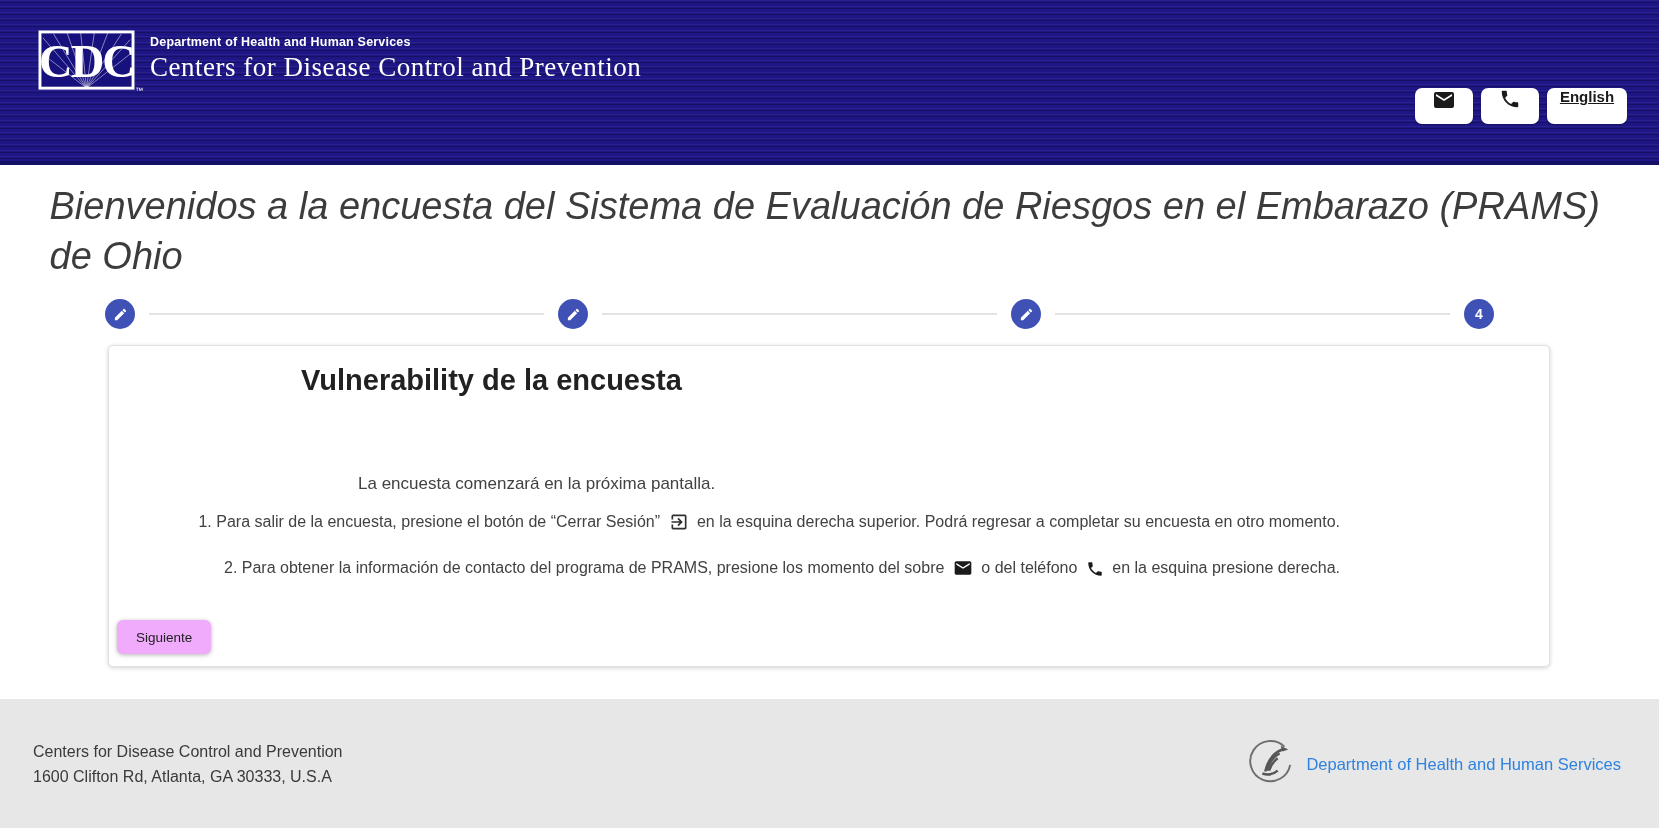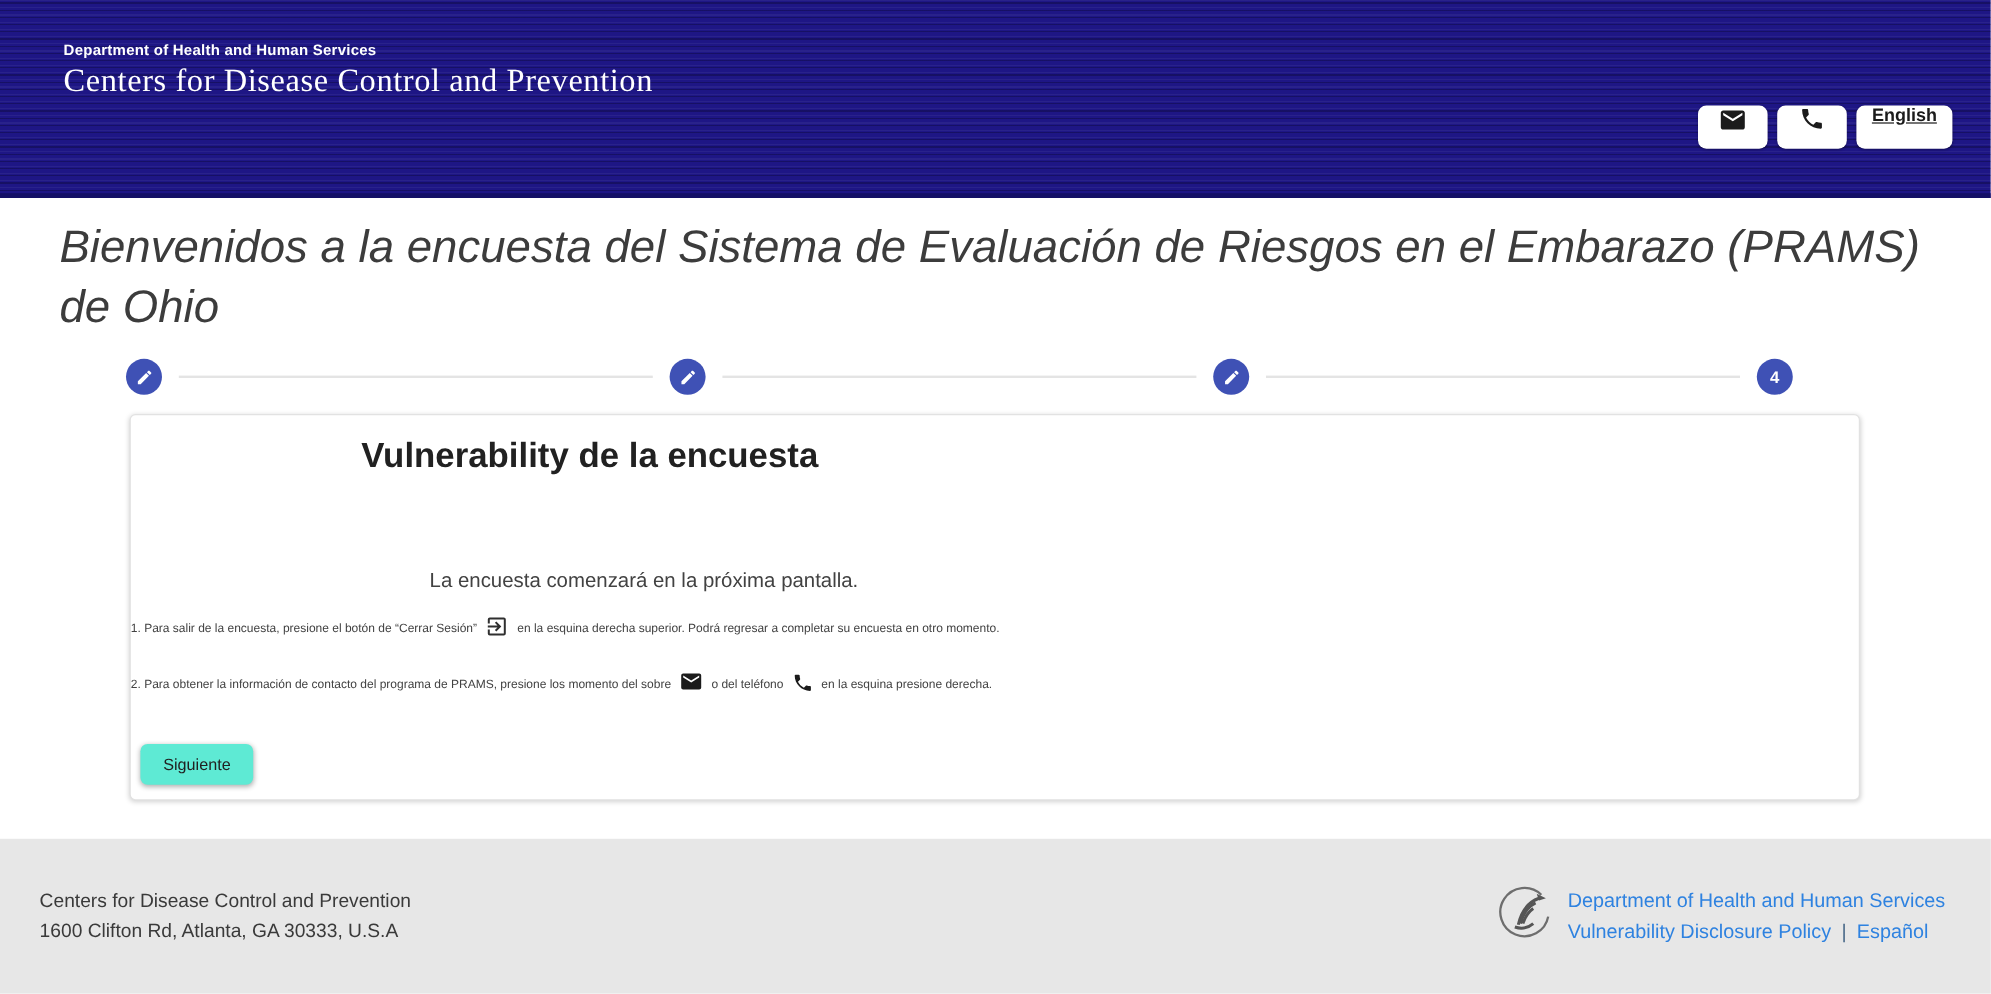--- a/index.html
+++ b/index.html
@@ -45,45 +45,64 @@
   .step-line { flex: 1 1 auto; border-top: 2px solid #e4e4e4; margin: 0 14px; }
 
   
   .card { position: relative; margin: 16px 0 0 108px; width: 1442px; height: 322px;
     background: #ffffff; border: 1px solid #e2e2e2; border-radius: 5px;
     box-shadow: 0 1px 4px rgba(0,0,0,0.18); }
   .card-heading { position: absolute; top: 18px; left: 192px;
     font-size: 29px; font-weight: bold; color: #212121; }
   .card-intro { position: absolute; top: 128px; left: 249px;
     font-size: 17px; color: #424242; }
-  .instr-list { position: absolute; left: 0; width: 1220px; text-align: left;
-    font-size: 10px; color: #424242; }
+  .instr-list { position: absolute; left: 11px; width: 1220px; text-align: right;
+    font-size: 16px; color: #424242; }
   .instr-item-1 { top: 166px; }
   .instr-item-2 { top: 212px; }
   .inline-icon { vertical-align: -5px; margin: 0 4px; }
   .next-btn { position: absolute; left: 8px; top: 274px; height: 34px; padding: 0 19px;
-    background: #5eead4; border: none; border-radius: 6px; cursor: pointer;
+    background: #f0abfc; border: none; border-radius: 6px; cursor: pointer;
     box-shadow: 0 1px 4px rgba(0,0,0,0.3); font-size: 13.5px; font-weight: 500;
     color: #212121; font-family: "Liberation Sans", sans-serif; }
 
   
   .site-footer { position: absolute; left: 0; bottom: 0; width: 1659px; height: 129px;
     background: #e7e7e7; display: flex; align-items: center; justify-content: space-between;
     padding: 0 38px 0 33px; }
   .footer-left { font-size: 16px; color: #3a3a3a; line-height: 25px; }
   .footer-right { display: flex; align-items: center; gap: 12px; }
   .footer-links { font-size: 16.5px; line-height: 26px; }
   .footer-links a { color: #2e82e0; text-decoration: none; cursor: pointer; }
   .footer-sep { color: #4a6a8a; margin: 0 4px; }
 </style>
 </head>
 <body>
 
 <header class="site-header">
   <div class="brand">
+    <div class="cdc-logo">
+      <svg width="97" height="63" viewBox="0 0 100 65">
+        <rect x="2" y="2" width="96" height="58" fill="#16117c" stroke="#ffffff" stroke-width="3"></rect>
+        <g stroke="rgba(255,255,255,0.5)" stroke-width="1">
+          <line x1="50" y1="60" x2="5" y2="8"></line>
+          <line x1="50" y1="60" x2="16" y2="4"></line>
+          <line x1="50" y1="60" x2="30" y2="3"></line>
+          <line x1="50" y1="60" x2="44" y2="3"></line>
+          <line x1="50" y1="60" x2="58" y2="3"></line>
+          <line x1="50" y1="60" x2="72" y2="3"></line>
+          <line x1="50" y1="60" x2="86" y2="4"></line>
+          <line x1="50" y1="60" x2="95" y2="10"></line>
+          <line x1="50" y1="60" x2="96" y2="24"></line>
+          <line x1="50" y1="60" x2="4" y2="24"></line>
+        </g>
+        <text x="50" y="48" text-anchor="middle" font-family="Liberation Serif, serif" font-size="48" font-weight="bold" fill="#ffffff" letter-spacing="-2">CDC</text>
+      </svg>
+      <span class="cdc-tm">™</span>
+    </div>
     <div class="brand-text">
       <div class="agency-small">Department of Health and Human Services</div>
       <div class="agency-large">Centers for Disease Control and Prevention</div>
     </div>
   </div>
 
   <div class="header-actions">
     <button class="hdr-btn icon-btn">
       <span>
         <svg width="24" height="24" viewBox="0 0 24 24" fill="#1b1b1b">
@@ -180,20 +199,15 @@
         <path d="M38 8 A 21 21 0 1 0 44 27" fill="none" stroke="#6e6e6e" stroke-width="2"></path>
         <path d="M34 7 l8 4 -6 2 z" fill="#565656"></path>
         <path d="M36 11 Q 22 16 18 34" fill="none" stroke="#565656" stroke-width="2.6"></path>
         <path d="M33 15 Q 23 20 20 33" fill="none" stroke="#565656" stroke-width="2.6"></path>
         <path d="M31 20 Q 25 24 22 33" fill="none" stroke="#565656" stroke-width="2.6"></path>
         <path d="M15 36 q 9 3 16 -3" fill="none" stroke="#565656" stroke-width="2.6"></path>
       </svg>
     </span>
     <div class="footer-links">
       <div><a>Department of Health and Human Services</a></div>
-      <div>
-        <a>Vulnerability Disclosure Policy</a>
-        <span class="footer-sep">|</span>
-        <a>Español</a>
-      </div>
     </div>
   </div>
 </footer>
 
 </body></html>

